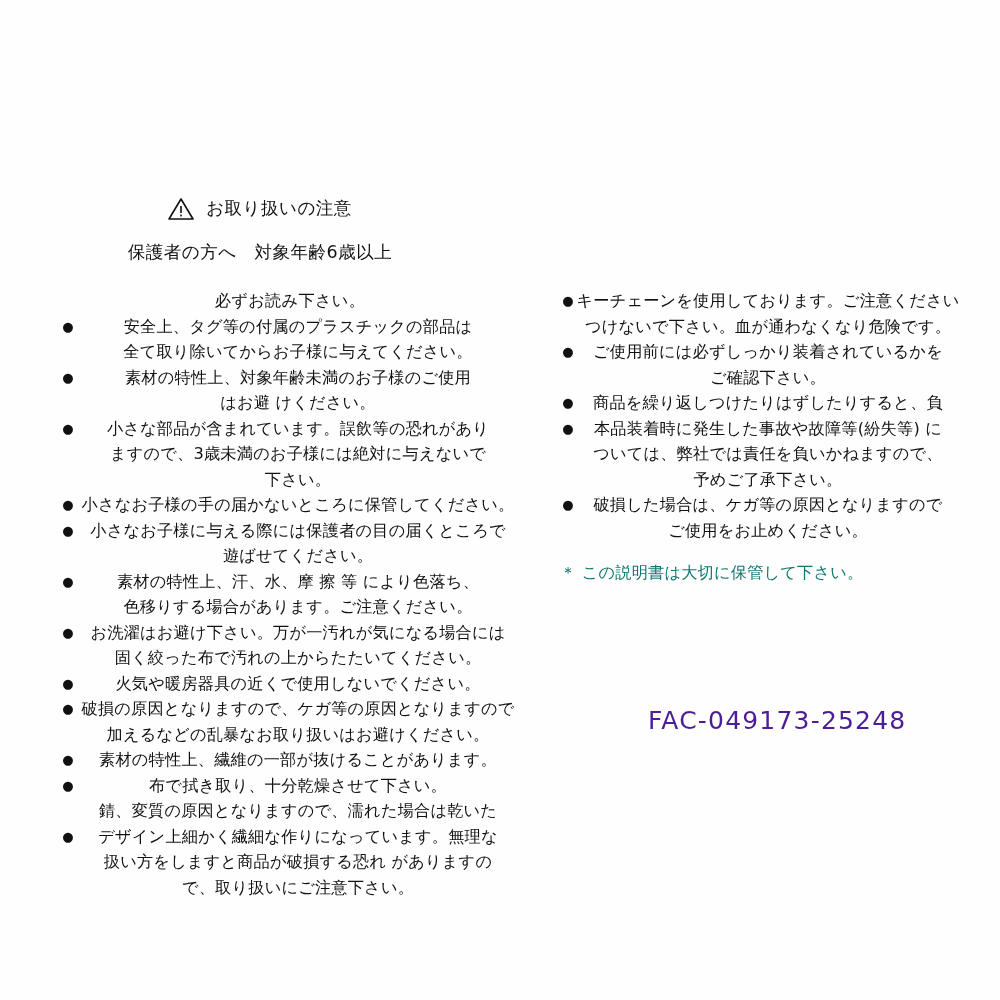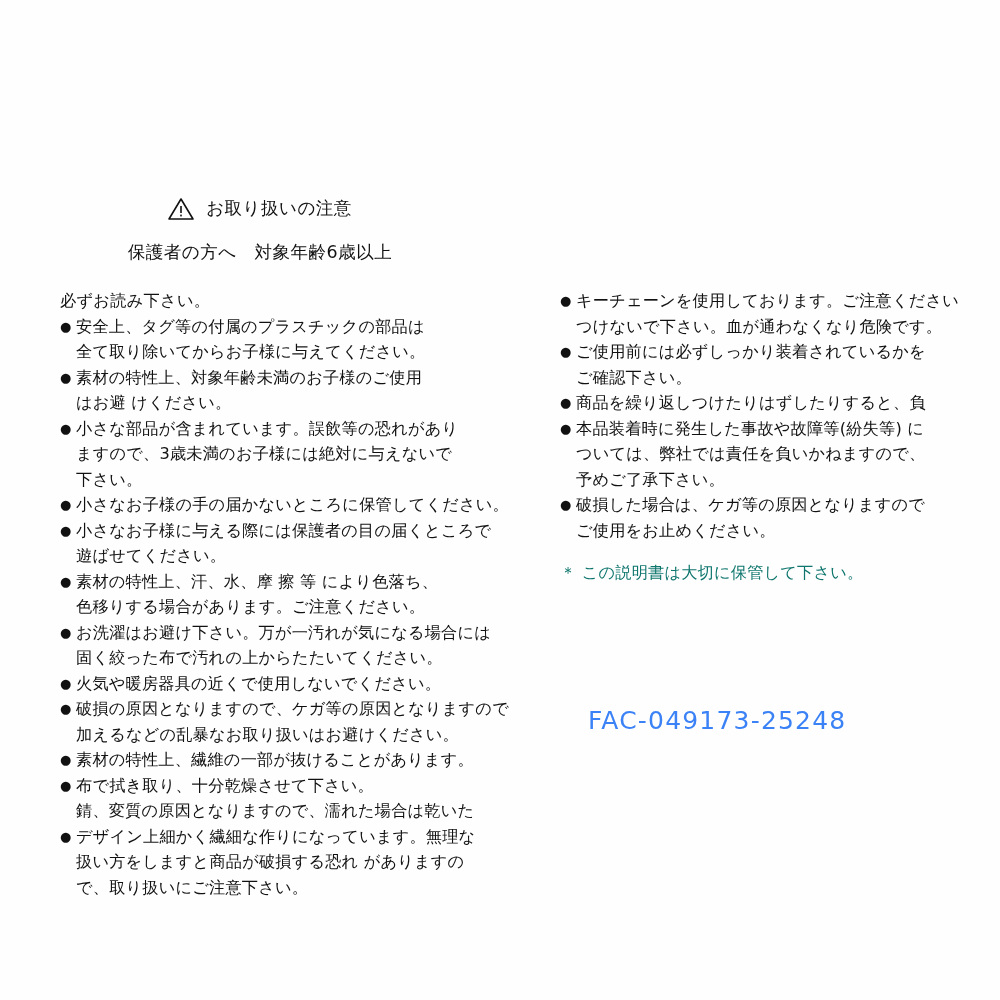--- a/index.html
+++ b/index.html
@@ -51,20 +51,21 @@
     margin-top: 20px;
     font-size: 17.5px;
     letter-spacing: 0.5px;
     color: #111;
   }
   .col {
     position: absolute;
     font-size: 16.2px;
     line-height: 25.5px;
     color: #111;
+    text-align: center;
   }
   .col-left {
     left: 60px;
     top: 288px;
     width: 460px;
   }
   .col-right {
     left: 560px;
     top: 288px;
     width: 400px;
@@ -96,25 +97,25 @@
     position: absolute;
     left: 560px;
     top: 560px;
     font-size: 16.2px;
     line-height: 25.5px;
     letter-spacing: 0.2px;
     color: #0f766e;
   }
   .code {
     position: absolute;
-    left: 588px;
+    left: 648px;
     top: 706px;
     font-size: 25px;
     letter-spacing: 1.2px;
-    color: #3b82f6;
+    color: #4c1d95;
   }
 </style>
 </head>
 <body>
 
 <div class="sheet">
 
   <div class="header-block">
     <div class="title-row">
       <span class="warn-icon">

